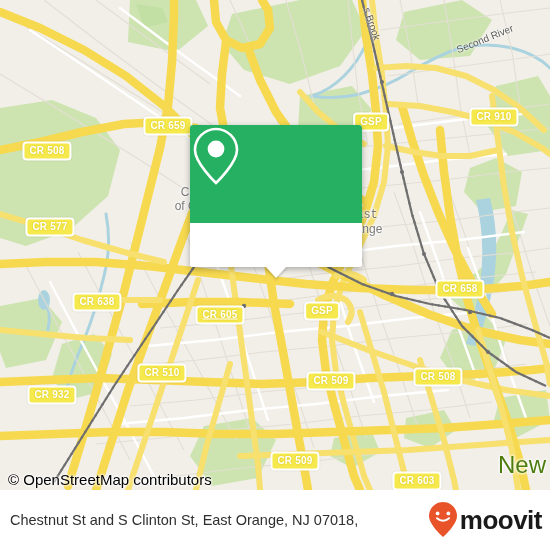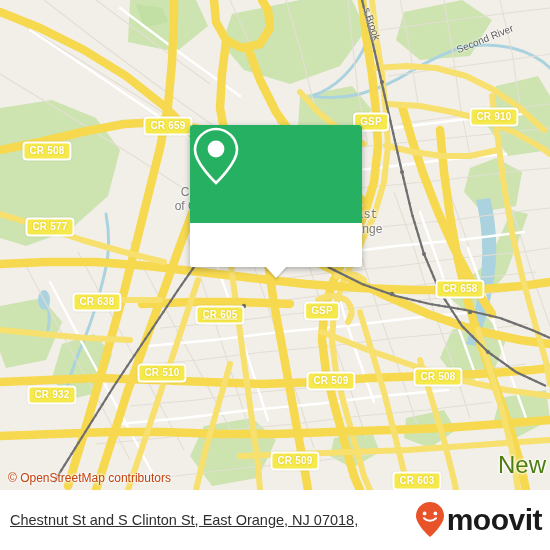--- a/index.html
+++ b/index.html
@@ -82,45 +82,44 @@
     width:0;height:0;
     border-left:11px solid transparent;
     border-right:11px solid transparent;
     border-top:12px solid #ffffff;
     filter:drop-shadow(0 2px 1px rgba(0,0,0,.18));
   }
 
   
   #attribution{
     position:absolute;left:8px;top:471px;
-    font-size:12px;color:#c2410c;
+    font-size:15px;color:#000000;
     text-shadow:0 0 3px #fff,0 0 3px #fff,0 0 3px #fff;
     white-space:nowrap;
   }
 
   
   #footer{
     position:absolute;left:0;top:490px;width:550px;height:60px;
     background:#ffffff;
     display:flex;align-items:center;
   }
   #footer .caption{
     flex:1;
     padding-left:10px;
     font-size:14.5px;
     line-height:21px;
     color:#2f2f2f;
-    text-decoration:underline;
   }
   #footer .brand{
     display:flex;align-items:center;
     padding-right:8px;
   }
   #footer .brand .wordmark{
-    font-size:30px;
+    font-size:26px;
     font-weight:bold;
     color:#1a1a1a;
     letter-spacing:-0.5px;
     line-height:30px;
     margin-left:2px;
   }
 </style>
 </head>
 <body>
 

